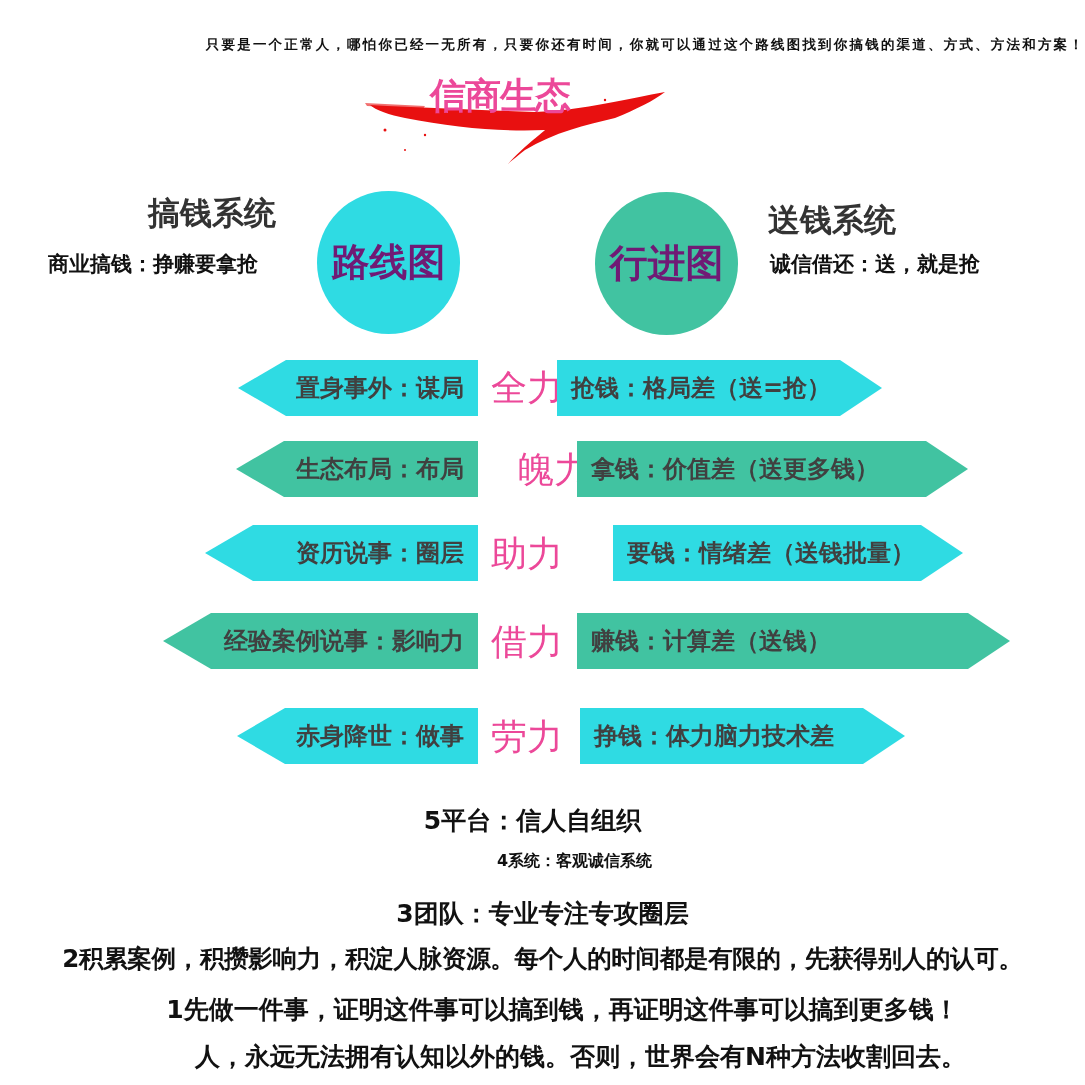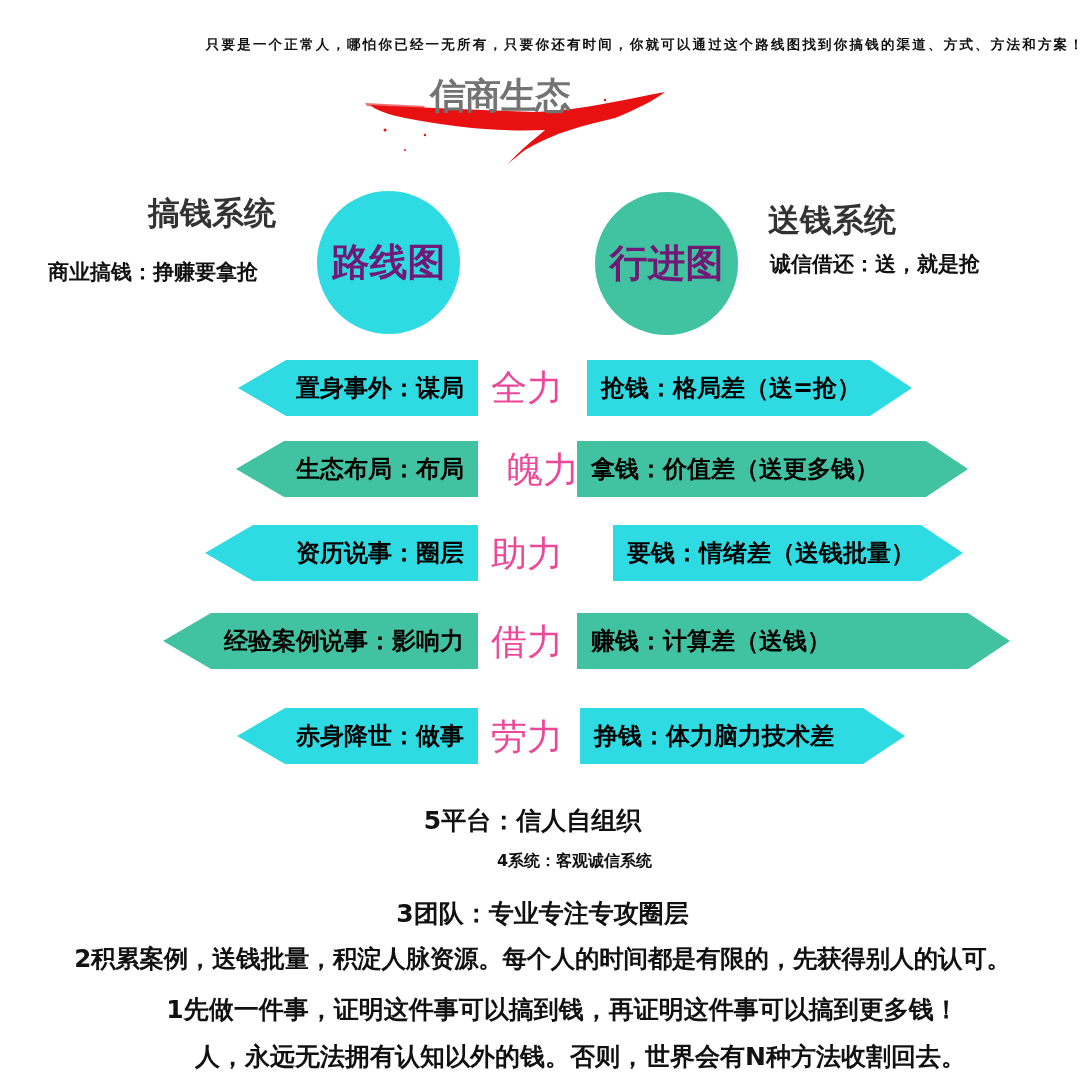--- a/index.html
+++ b/index.html
@@ -2,27 +2,27 @@
 <html><head>
 <meta charset="utf-8">
 <style>
   html, body { margin:0; padding:0; background:#ffffff; }
   body { width:1085px; height:1085px; position:relative; overflow:hidden;
          font-family:"DejaVu Sans", "Liberation Sans", sans-serif; color:#111; }
   .abs { position:absolute; }
   .tagline { left:0; width:1085px; top:36px; text-align:right; font-size:13.5px; font-weight:bold;
              letter-spacing:2.2px; color:#111; font-family:"DejaVu Serif", serif; white-space:nowrap; }
   .brush { left:365px; top:70px; width:305px; height:95px; }
-  .brand { left:430px; top:72px; font-size:36px; font-weight:bold; color:#737373;
+  .brand { left:430px; top:72px; font-size:36px; font-weight:bold; color:#ec4899;
            font-family:"DejaVu Serif", serif; letter-spacing:-1px; }
   .sys-title { font-size:32px; font-weight:bold; color:#333; white-space:nowrap; }
   .sys-sub { font-size:21px; color:#111; font-weight:bold; white-space:nowrap; }
   .circle { border-radius:50%; display:flex; align-items:center; justify-content:center;
             color:#701a75; font-size:38px; font-weight:bold; }
-  .arrow { height:56px; display:flex; align-items:center; color:#000000; font-size:24px; font-weight:bold;
+  .arrow { height:56px; display:flex; align-items:center; color:#404040; font-size:24px; font-weight:bold;
            white-space:nowrap; box-sizing:border-box; }
   .arrow.left { clip-path: polygon(0 50%, 48px 0, 100% 0, 100% 100%, 48px 100%); justify-content:flex-end; padding-right:14px; }
   .arrow.right { clip-path: polygon(0 0, calc(100% - 42px) 0, 100% 50%, calc(100% - 42px) 100%, 0 100%); padding-left:14px; }
   .cyan { background:#2fdbe3; }
   .green { background:#41c3a1; }
   .center-word { font-size:36px; color:#ec4899; width:100px; text-align:center; }
   .line { left:0; width:1085px; text-align:center; font-weight:bold; color:#111; white-space:nowrap; }
 </style>
 </head>
 <body>
@@ -33,43 +33,43 @@
   <path d="M5,35 C60,38 120,40 170,42 C220,40 265,28 300,22 C290,30 270,40 250,48 C220,55 190,62 160,80 C150,88 145,92 143,94 C160,75 175,65 180,60 C140,62 90,58 40,48 C25,45 10,40 5,35 Z" fill="#e81010"></path>
   <path d="M0,33 L60,36 L58,39 L2,36 Z" fill="#e81010" opacity="0.6"></path>
   <circle cx="20" cy="60" r="1.5" fill="#e81010"></circle>
   <circle cx="60" cy="65" r="1.2" fill="#e81010"></circle>
   <circle cx="40" cy="80" r="1" fill="#e81010"></circle>
   <circle cx="240" cy="30" r="1.2" fill="#e81010"></circle>
 </svg>
 <div class="abs brand">信商生态</div>
 
 <div class="abs sys-title" style="left:148px; top:192px;text-align:right;">搞钱系统</div>
-<div class="abs sys-sub" style="left:48px; top:250px;margin-top:8px;">商业搞钱：挣赚要拿抢</div>
+<div class="abs sys-sub" style="left:48px; top:250px;">商业搞钱：挣赚要拿抢</div>
 <div class="abs circle cyan" style="left:317px; top:191px; width:143px; height:143px;">
   <span>路线图</span>
 </div>
 
 <div class="abs circle green" style="left:595px; top:192px; width:143px; height:143px;">
   <span>行进图</span>
 </div>
 <div class="abs sys-title" style="left:768px; top:199px;">送钱系统</div>
 <div class="abs sys-sub" style="left:770px; top:250px;">诚信借还：送，就是抢</div>
 
 <div class="abs arrow left cyan" style="left:238px; top:360px; width:240px;">
     <span>置身事外：谋局</span>
   </div>
 <div class="abs center-word" style="left:477px; top:364px;">全力</div>
-<div class="abs arrow right cyan" style="left:587px; top:360px; width:325px;">
+<div class="abs arrow right cyan" style="left:557px; top:360px; width:325px;">
     <span>抢钱：格局差（送=抢）</span>
   </div>
 
 <div class="abs arrow left green" style="left:236px; top:441px; width:242px;">
     <span>生态布局：布局</span>
   </div>
-<div class="abs center-word" style="left:493px; top:446px;">魄力</div>
+<div class="abs center-word" style="left:504px; top:446px;">魄力</div>
 <div class="abs arrow right green" style="left:577px; top:441px; width:391px;">
     <span>拿钱：价值差（送更多钱）</span>
   </div>
 
 <div class="abs arrow left cyan" style="left:205px; top:525px; width:273px;">
     <span>资历说事：圈层</span>
   </div>
 <div class="abs center-word" style="left:477px; top:530px;">助力</div>
 <div class="abs arrow right cyan" style="left:577px; top:525px; width:350px;margin-left:36px;">
     <span>要钱：情绪差（送钱批量）</span>
@@ -87,15 +87,15 @@
     <span>赤身降世：做事</span>
   </div>
 <div class="abs center-word" style="left:477px; top:713px;">劳力</div>
 <div class="abs arrow right cyan" style="left:580px; top:708px; width:325px;">
     <span>挣钱：体力脑力技术差</span>
   </div>
 
 <div class="abs line" style="top:804px; font-size:25px; left:-10px;">5平台：信人自组织</div>
 <div class="abs line" style="top:851px; font-size:16px;margin-left:32px;">4系统：客观诚信系统</div>
 <div class="abs line" style="top:897px; font-size:25px;">3团队：专业专注专攻圈层</div>
-<div class="abs line" style="top:942px; font-size:24.5px; letter-spacing:-0.3px;">2积累案例，送钱批量，积淀人脉资源。每个人的时间都是有限的，先获得别人的认可。</div>
+<div class="abs line" style="top:942px; font-size:24.5px; letter-spacing:-0.3px;">2积累案例，积攒影响力，积淀人脉资源。每个人的时间都是有限的，先获得别人的认可。</div>
 <div class="abs line" style="top:993px; font-size:25px; left:20px;">1先做一件事，证明这件事可以搞到钱，再证明这件事可以搞到更多钱！</div>
 <div class="abs line" style="top:1040px; font-size:25px; left:38px;">人，永远无法拥有认知以外的钱。否则，世界会有N种方法收割回去。</div>
 
 </body></html>

